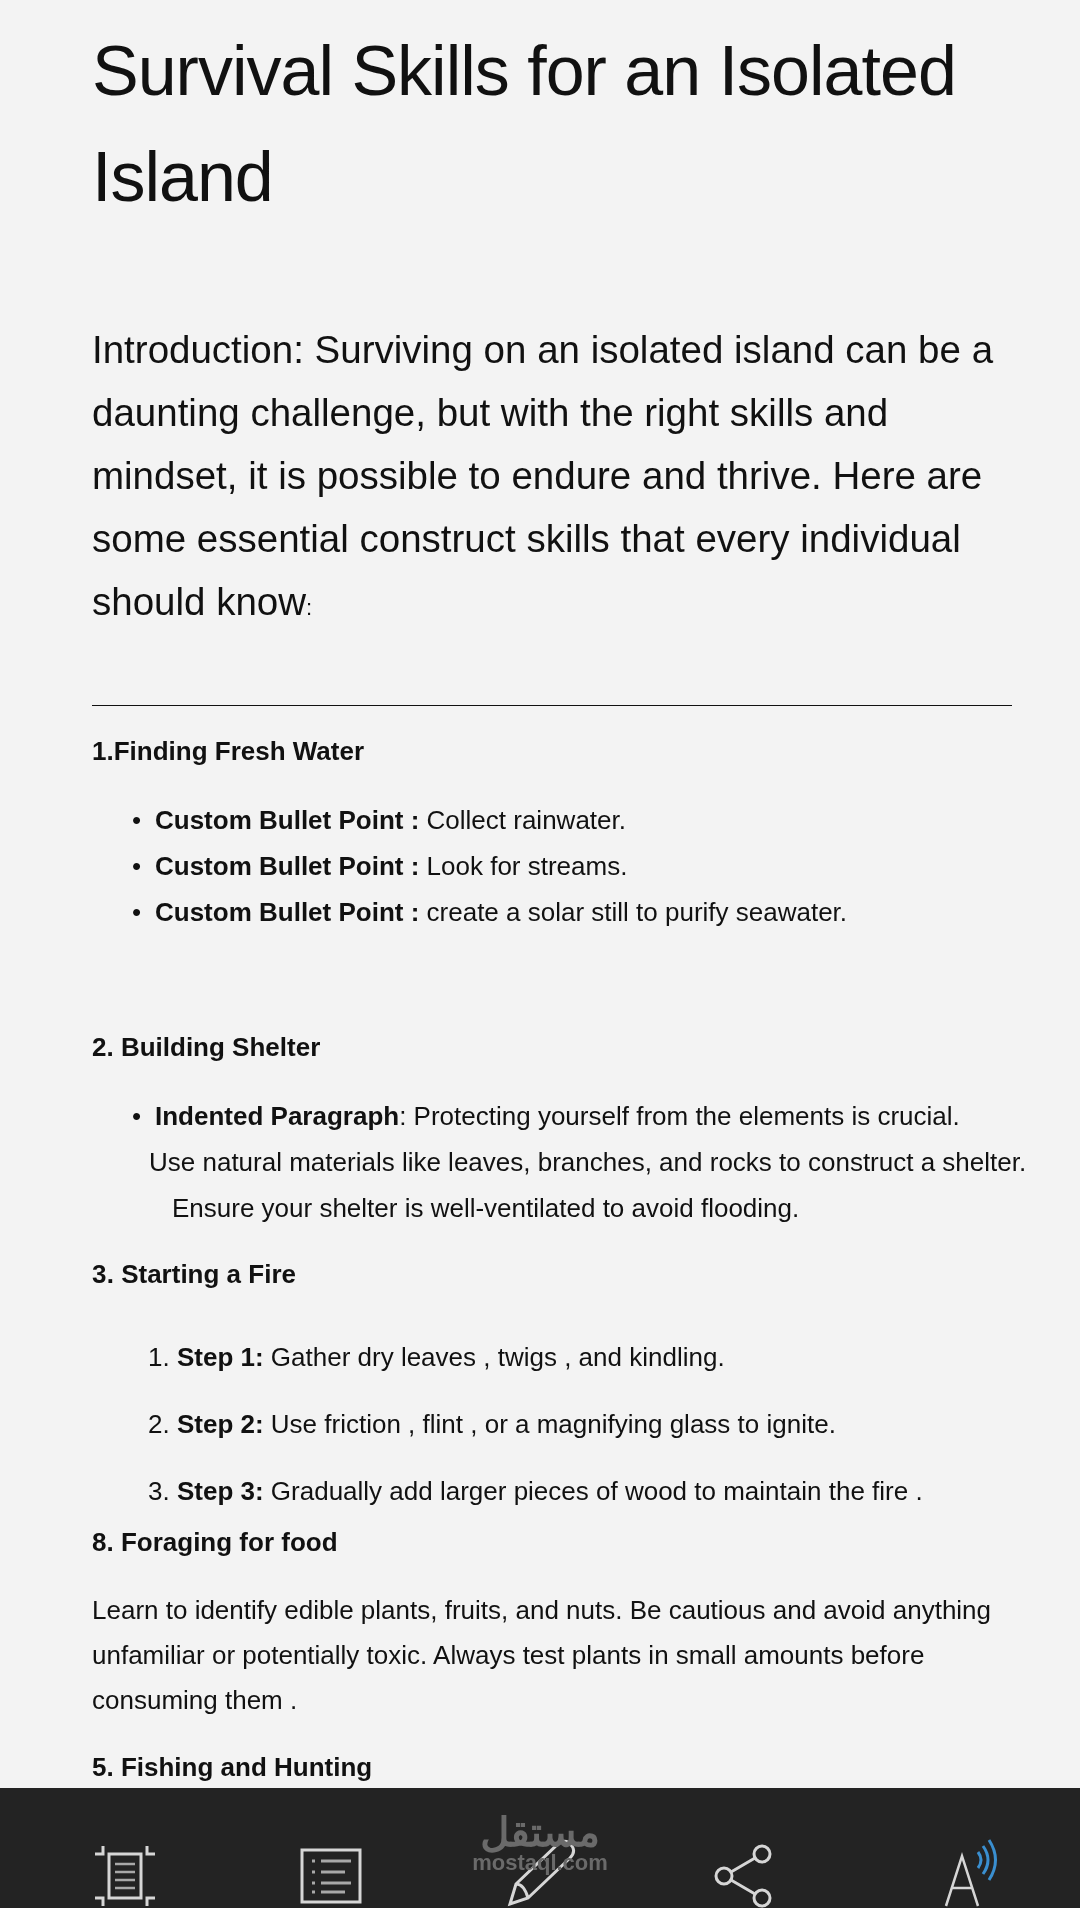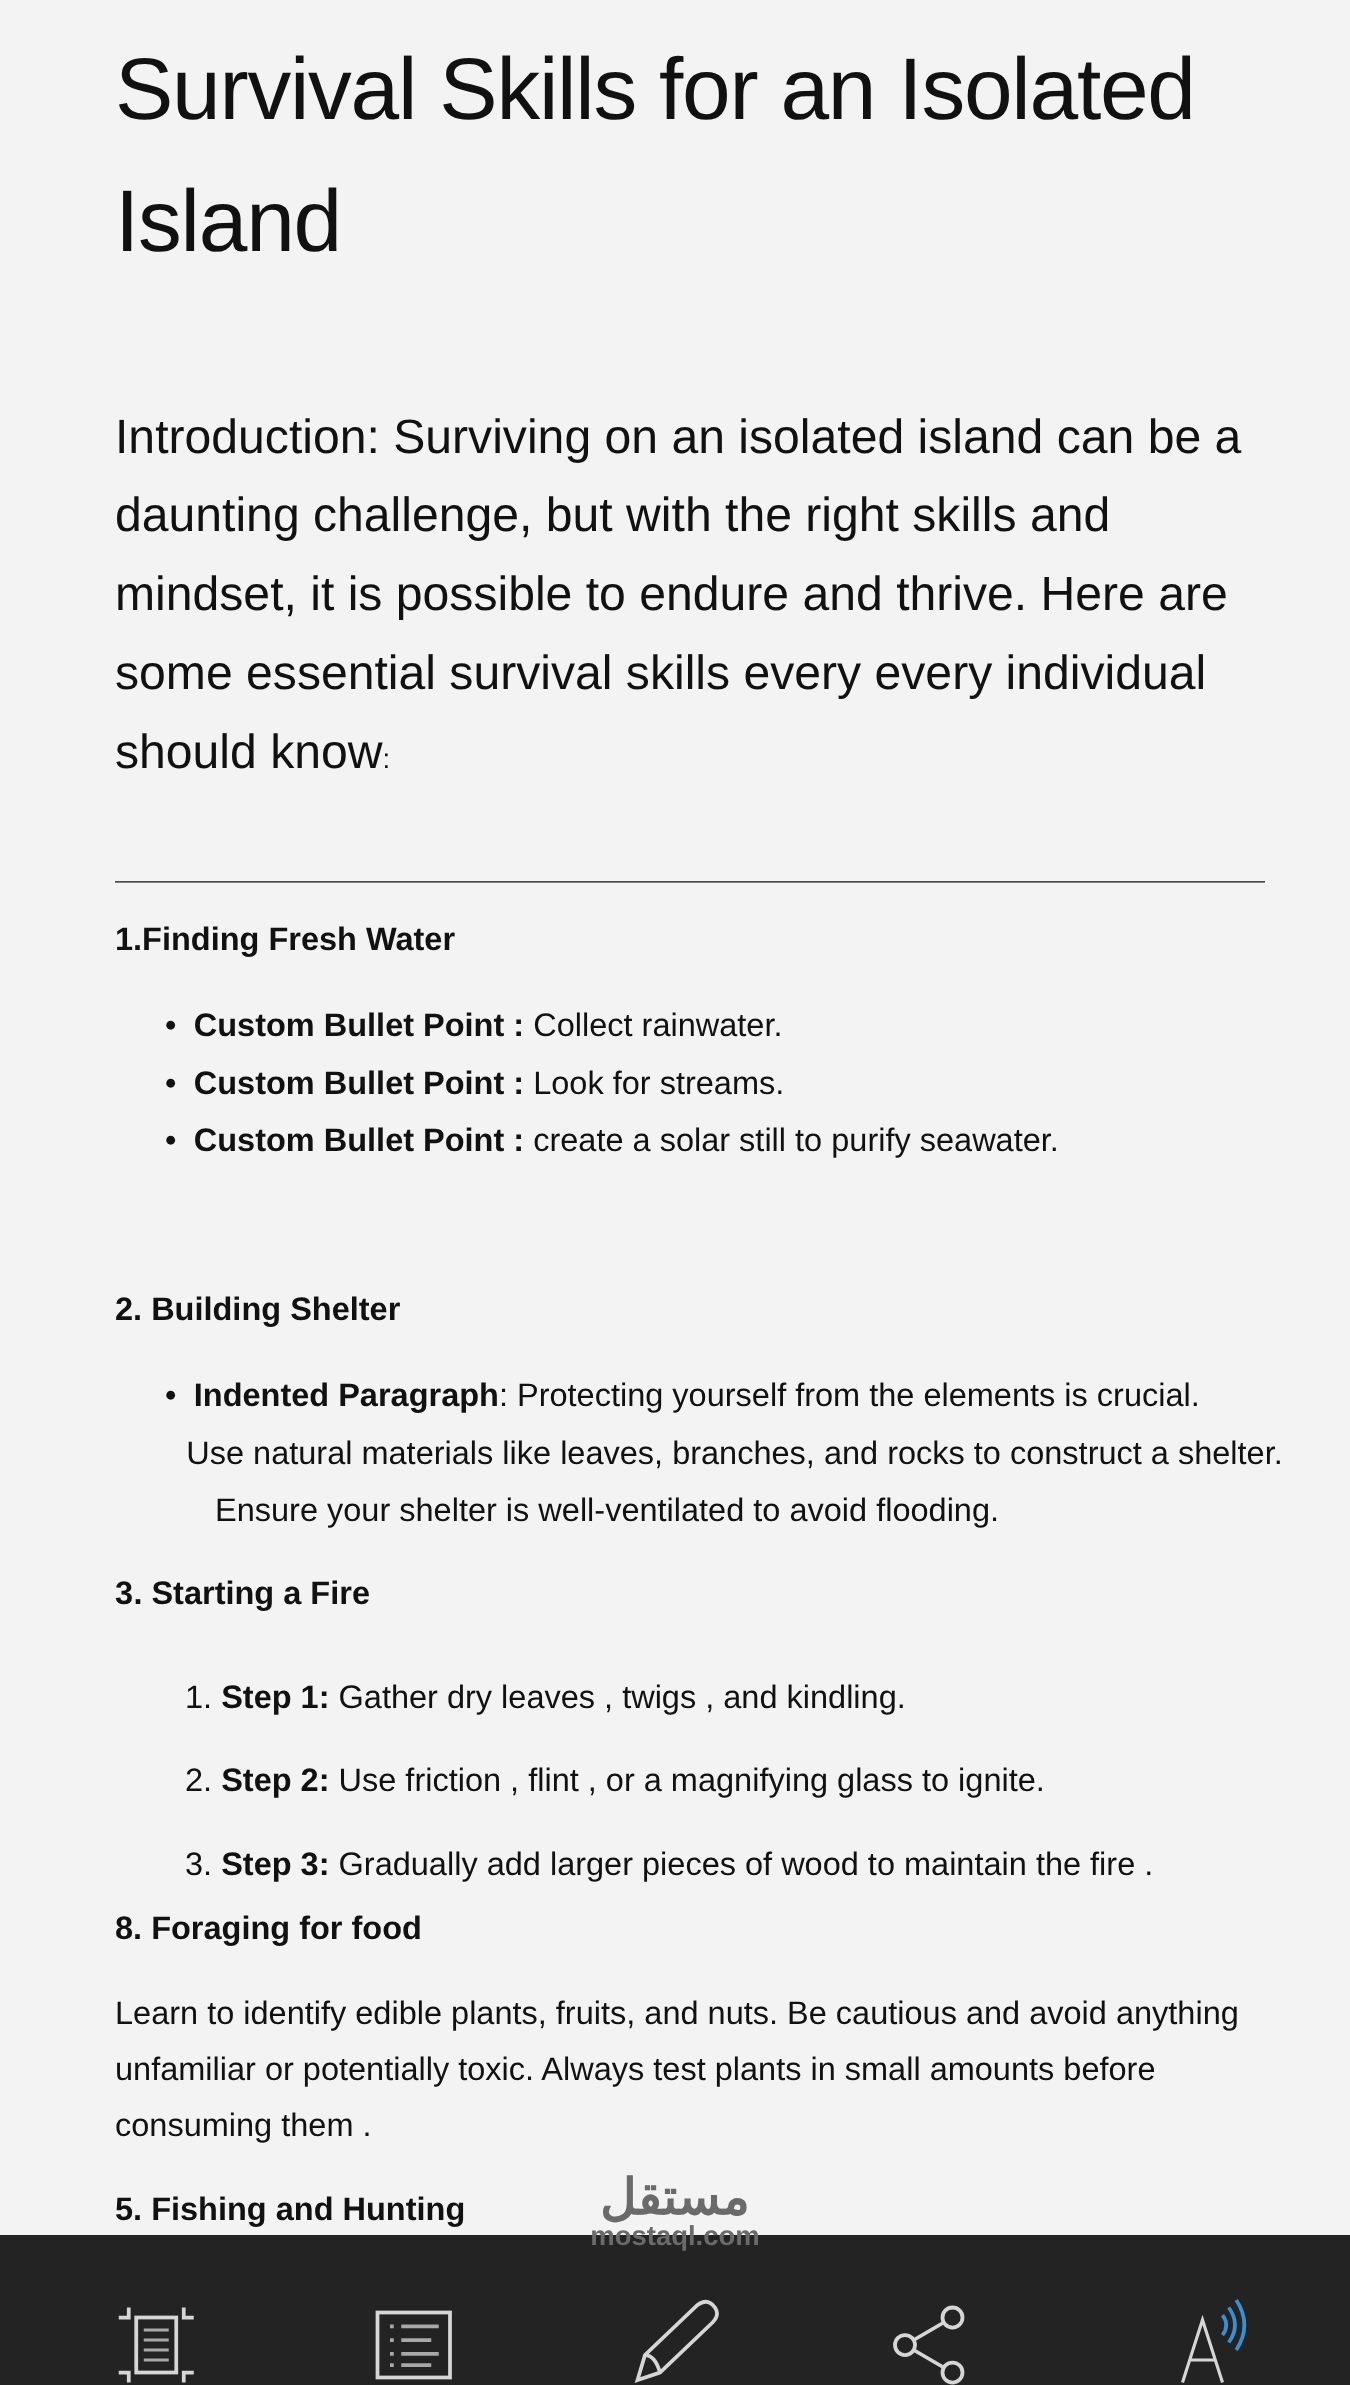--- a/index.html
+++ b/index.html
@@ -34,33 +34,33 @@
   .para { position: absolute; left: 80px; width: 900px; font-size: 26px; line-height: 45px; margin: 0; }
   b { font-weight: bold; }
 
   .toolbar {
     position: absolute; left: 0; top: 1788px; width: 1080px; height: 120px;
     background: #232323;
   }
   .tb-btn { position: absolute; top: 0; height: 120px; width: 120px; display: flex; align-items: flex-end; justify-content: center; }
   .tb-btn svg { display: block; }
   .watermark {
-    position: absolute; left: 470px; top: 1738px; width: 140px; text-align: center;
+    position: absolute; left: 470px; top: 1812px; width: 140px; text-align: center;
     color: #6a6a6a; pointer-events: none;
   }
   .watermark .ar { font-size: 40px; font-weight: bold; line-height: 40px; direction: rtl; }
   .watermark .en { font-size: 22px; line-height: 22px; font-weight: bold; }
 </style>
 </head>
 <body>
 
 <div class="page">
   <h1 class="title">Survival Skills for an Isolated Island</h1>
 
-  <p class="intro"><span>Introduction: Surviving on an isolated island can be a daunting challenge, but with the right skills and mindset, it is possible to endure and thrive. Here are some essential survival skills every every individual should know</span><span class="colon">:</span></p>
+  <p class="intro"><span>Introduction: Surviving on an isolated island can be a daunting challenge, but with the right skills and mindset, it is possible to endure and thrive. Here are some essential construct skills that every individual should know</span><span class="colon">:</span></p>
 
   <div class="rule"></div>
 
   <h2 class="h" style="top:735px">1.Finding Fresh Water</h2>
   <ul class="bullets" style="top:797px">
     <li><b>Custom Bullet Point :</b><span> Collect rainwater.</span></li>
     <li><b>Custom Bullet Point :</b><span> Look for streams.</span></li>
     <li><b>Custom Bullet Point :</b><span> create a solar still to purify seawater.</span></li>
   </ul>
 

